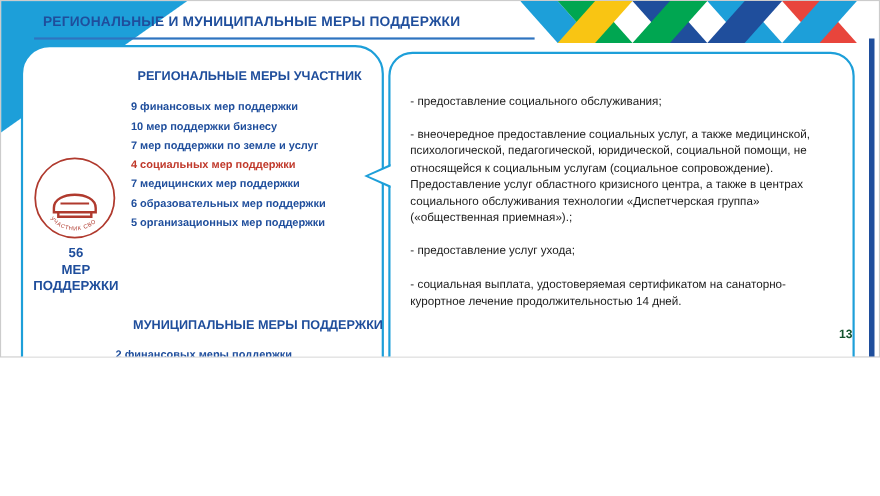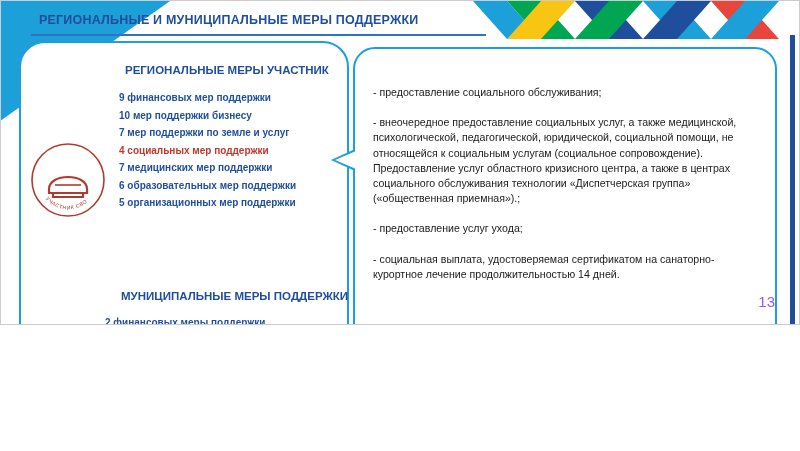--- a/index.html
+++ b/index.html
@@ -163,23 +163,23 @@
     color: #1a1a1a;
   }
   .bubble-body p { margin: 0 0 15px 0; }
   .bubble-body p:last-child { margin-bottom: 0; }
 
   
   .page-num {
     position: absolute;
     right: 24px;
     bottom: 14px;
-    font-size: 15px;
-    color: #8b5cf6;
-    font-weight: normal;
+    font-size: 11px;
+    color: #14532d;
+    font-weight: bold;
   }
 </style>
 </head>
 <body>
 
 <div class="slide">
 
   <div class="blue-wedge"></div>
 
   <div>
@@ -221,20 +221,25 @@
       <circle cx="39" cy="39" r="36" fill="#ffffff" stroke="#b03a2e" stroke-width="1.6"></circle>
       <path d="M20 48 C20 32 58 32 58 48 L58 52 L20 52 Z" fill="none" stroke="#b03a2e" stroke-width="2.2"></path>
       <path d="M24 52 L24 56 L54 56 L54 52" fill="none" stroke="#b03a2e" stroke-width="2.2"></path>
       <line x1="26" y1="44" x2="52" y2="44" stroke="#b03a2e" stroke-width="1.6"></line>
       <path id="arcpath" d="M12 50 A29 29 0 0 0 66 50" fill="none" stroke="none"></path>
       <text font-family="Liberation Sans, sans-serif" font-size="5.2" fill="#b03a2e" letter-spacing="0.6">
         <textPath href="#arcpath" startOffset="13%">УЧАСТНИК СВО</textPath>
       </text>
     </svg>
   </div>
+  <div class="emblem-count">
+    <div>56</div>
+    <div>МЕР</div>
+    <div>ПОДДЕРЖКИ</div>
+  </div>
 
   <div class="section-title" style="left:124px; top:63px;">РЕГИОНАЛЬНЫЕ МЕРЫ УЧАСТНИК</div>
   <div class="list" id="regional-list" style="left:118px; top:88px;">
       <div class="row"><span class="num">9</span><span class="txt"> финансовых мер поддержки</span></div>
       <div class="row"><span class="num">10</span><span class="txt"> мер поддержки бизнесу</span></div>
       <div class="row"><span class="num">7</span><span class="txt"> мер поддержки по земле и услуг</span></div>
       <div class="row hl"><span class="num">4</span><span class="txt"> социальных мер поддержки</span></div>
       <div class="row"><span class="num">7</span><span class="txt"> медицинских мер поддержки</span></div>
       <div class="row"><span class="num">6</span><span class="txt"> образовательных мер поддержки</span></div>
       <div class="row"><span class="num">5</span><span class="txt"> организационных мер поддержки</span></div>

